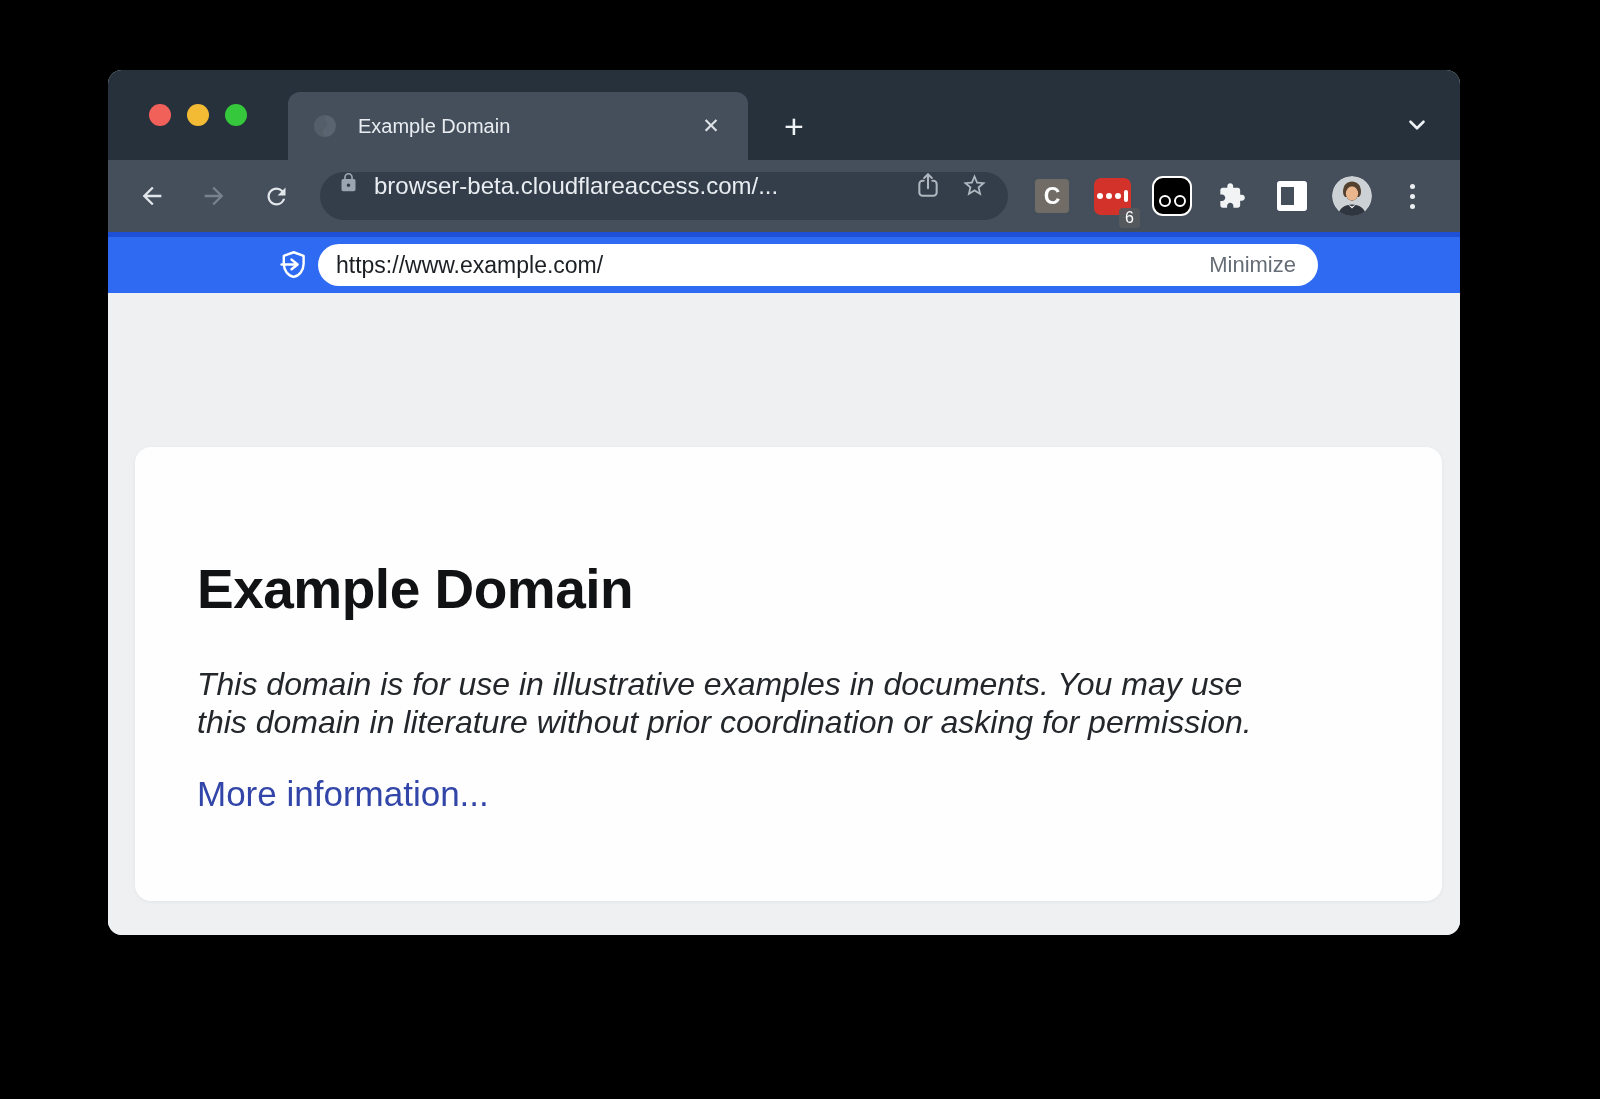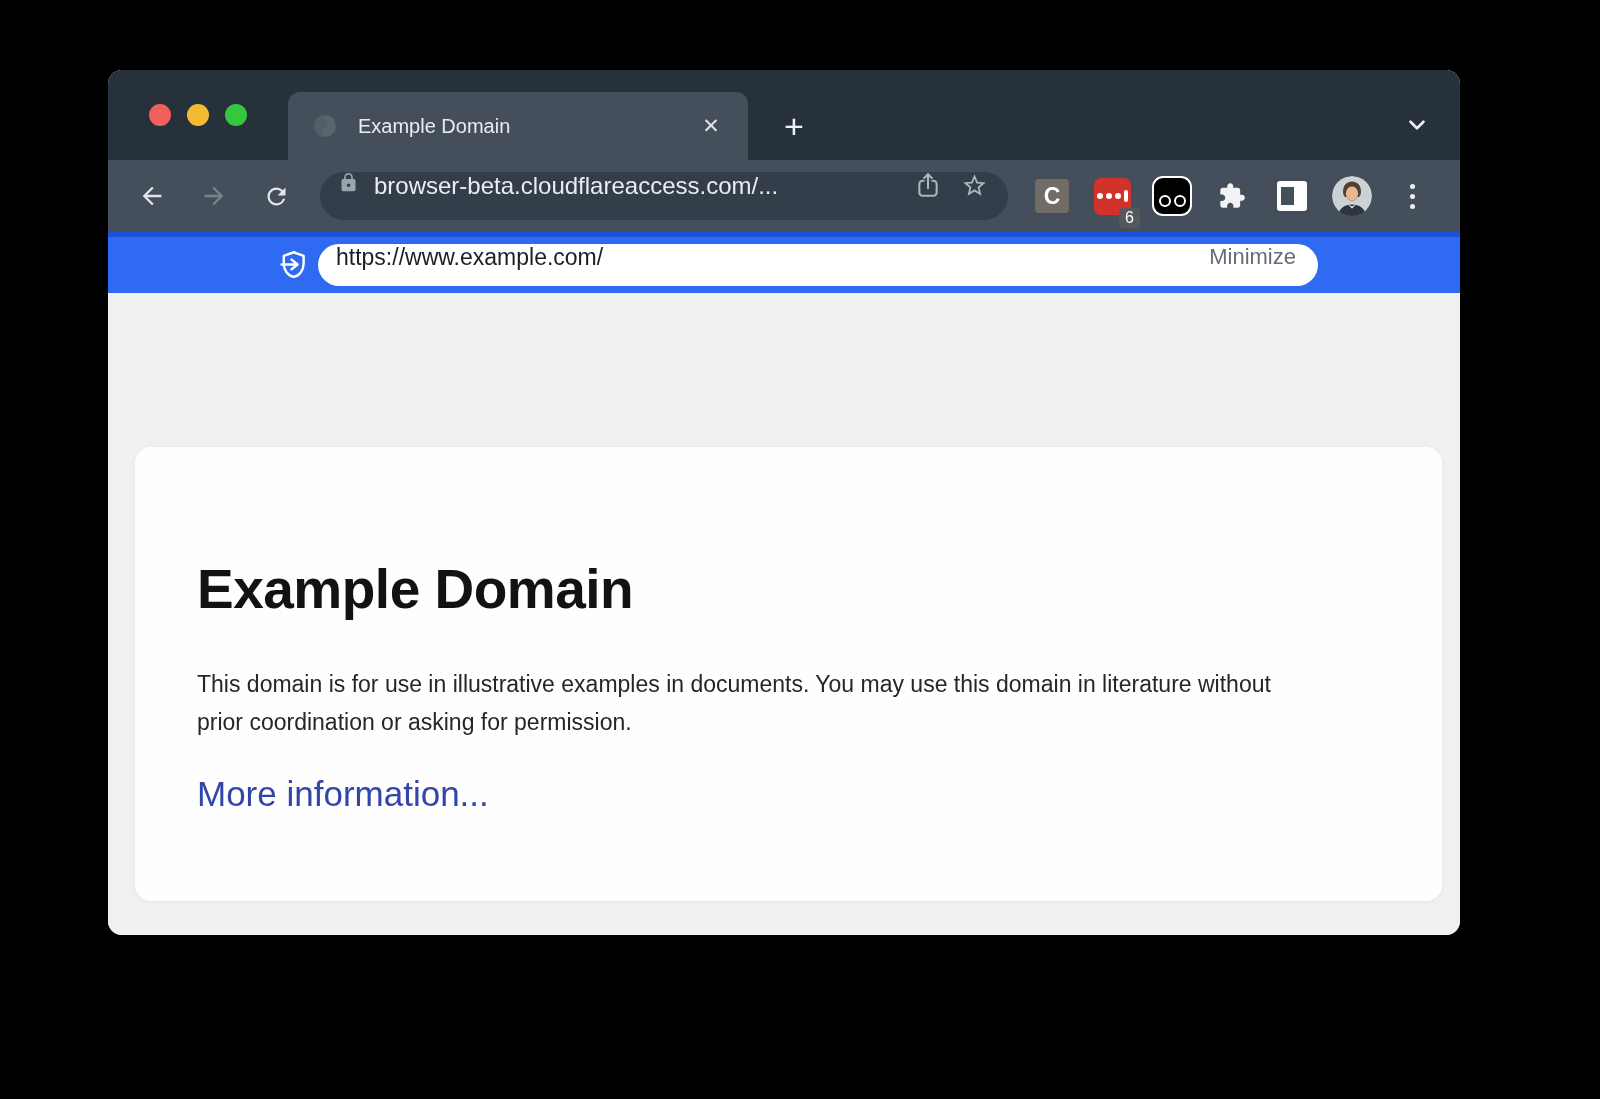--- a/index.html
+++ b/index.html
@@ -75,34 +75,34 @@
 
   
   .bluebar {
     height: 61px; background: #2e6bf2; border-top: 5px solid #1d4fd7;
     display: flex; align-items: center; flex: 0 0 auto; position: relative;
   }
   .shield-wrap { position: absolute; left: 168px; top: 50%; transform: translateY(-50%); display: flex; }
   .iso-input {
     position: absolute; left: 210px; top: 50%; transform: translateY(-50%);
     width: 1000px; height: 42px; background: #fff; border-radius: 21px;
-    display: flex; padding: 0 22px 0 18px;
+    display: flex; align-items: center; padding: 0 22px 0 18px;
   }
   .iso-url { color: #1b1f24; font-size: 23px; flex: 1; white-space: nowrap; overflow: hidden; }
   .iso-minimize { color: #666d76; font-size: 22px; flex: 0 0 auto; margin-left: 20px; }
 
   
   .viewport { flex: 1; background: #eef0f2; position: relative; }
   .card {
     position: absolute; left: 27px; top: 154px; width: 1307px; height: 454px;
     background: #fefefe; border-radius: 16px; padding: 110px 62px 0 62px;
     box-shadow: 0 1px 4px rgba(0,0,0,.05);
   }
   .page-heading { font-size: 55px; font-weight: 700; color: #101214; letter-spacing: -0.5px; }
-  .page-body { margin-top: 44px; font-size: 23px; line-height: 38px; color: #23262a; max-width: 1080px; }
+  .page-body { margin-top: 44px; font-size: 32px; line-height: 38px; color: #23262a; max-width: 1080px; font-style: italic; }
   .page-link { display: inline-block; margin-top: 33px; font-size: 35px; color: #3245a8; text-decoration: none; cursor: pointer; }
 </style>
 </head>
 <body>
 
 <div class="window">
 
   <div class="tabstrip">
     <div class="traffic-lights">
       <span class="tl-close"></span>

